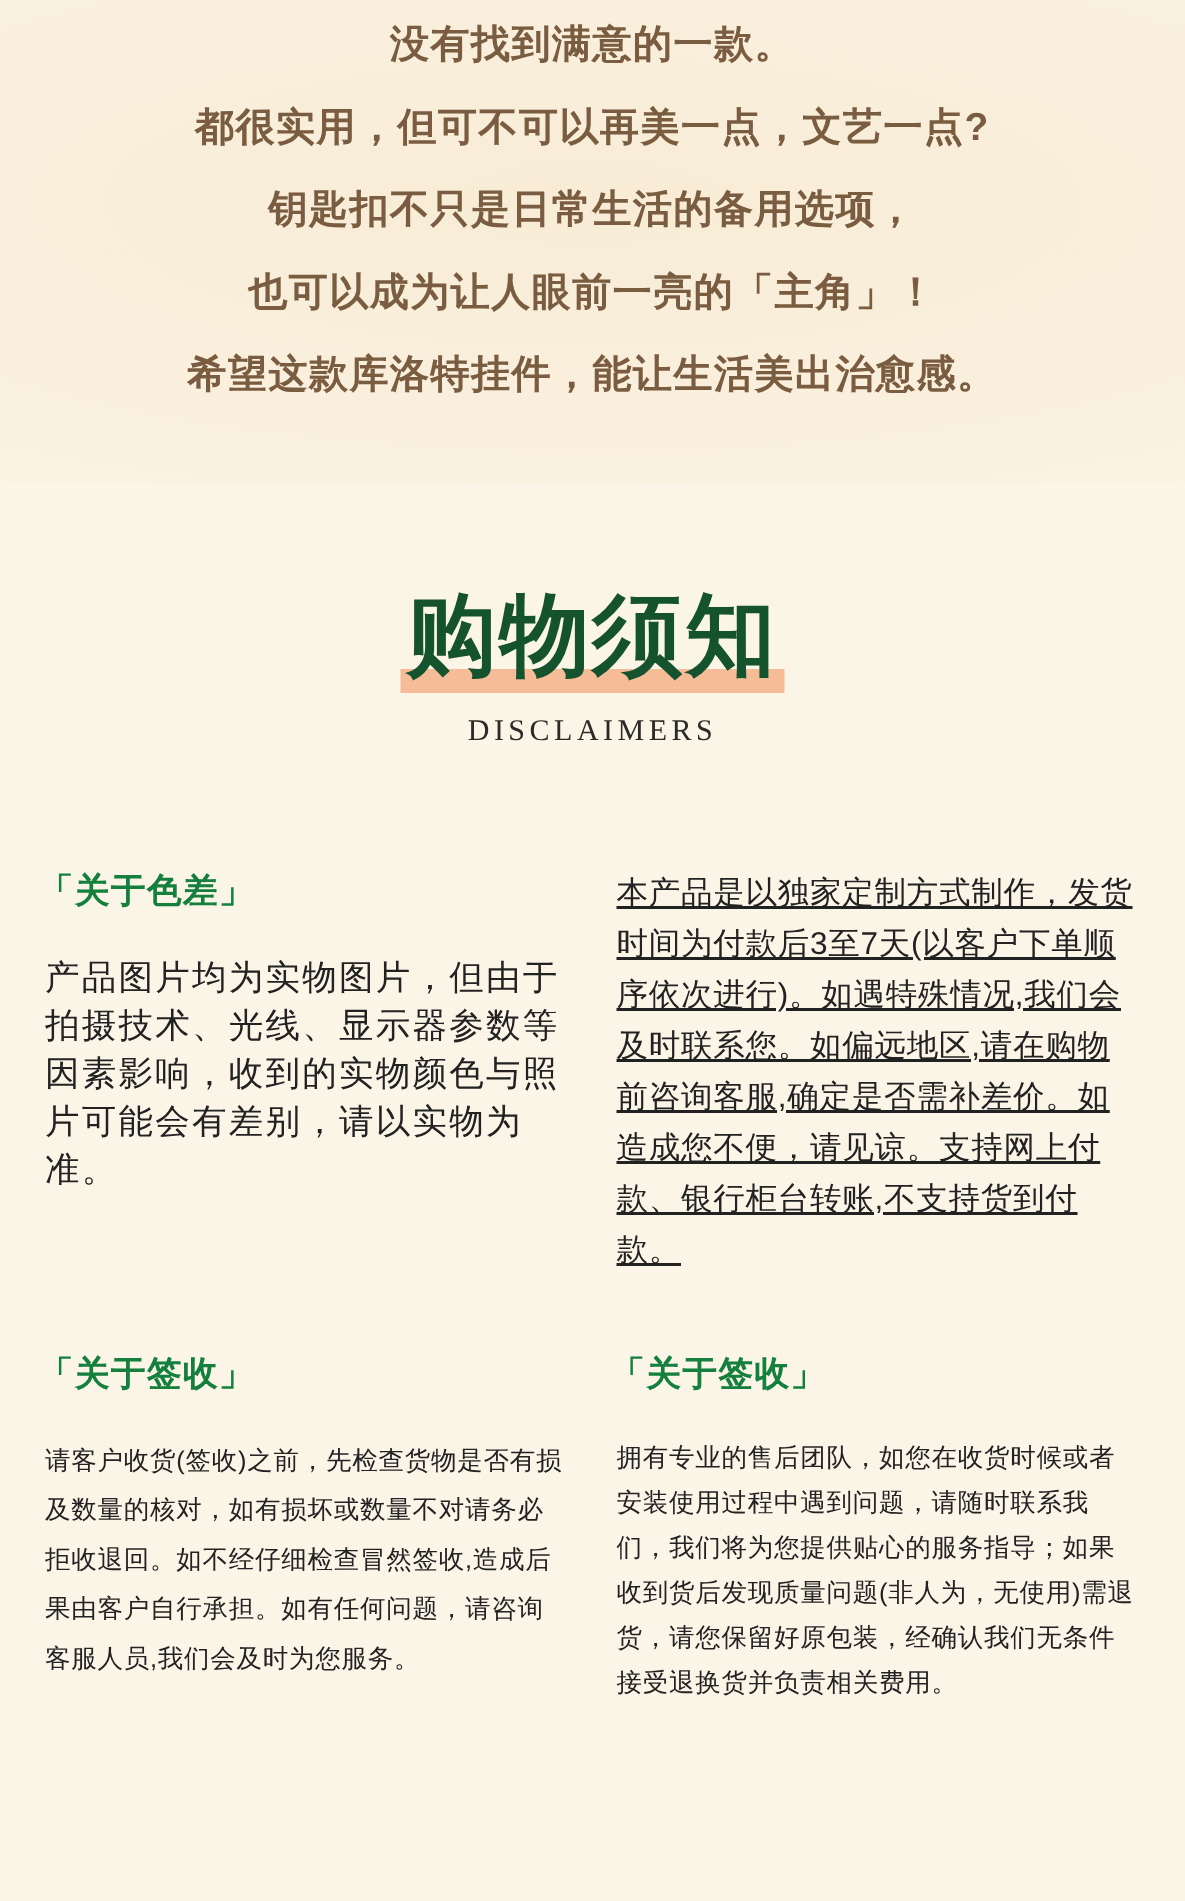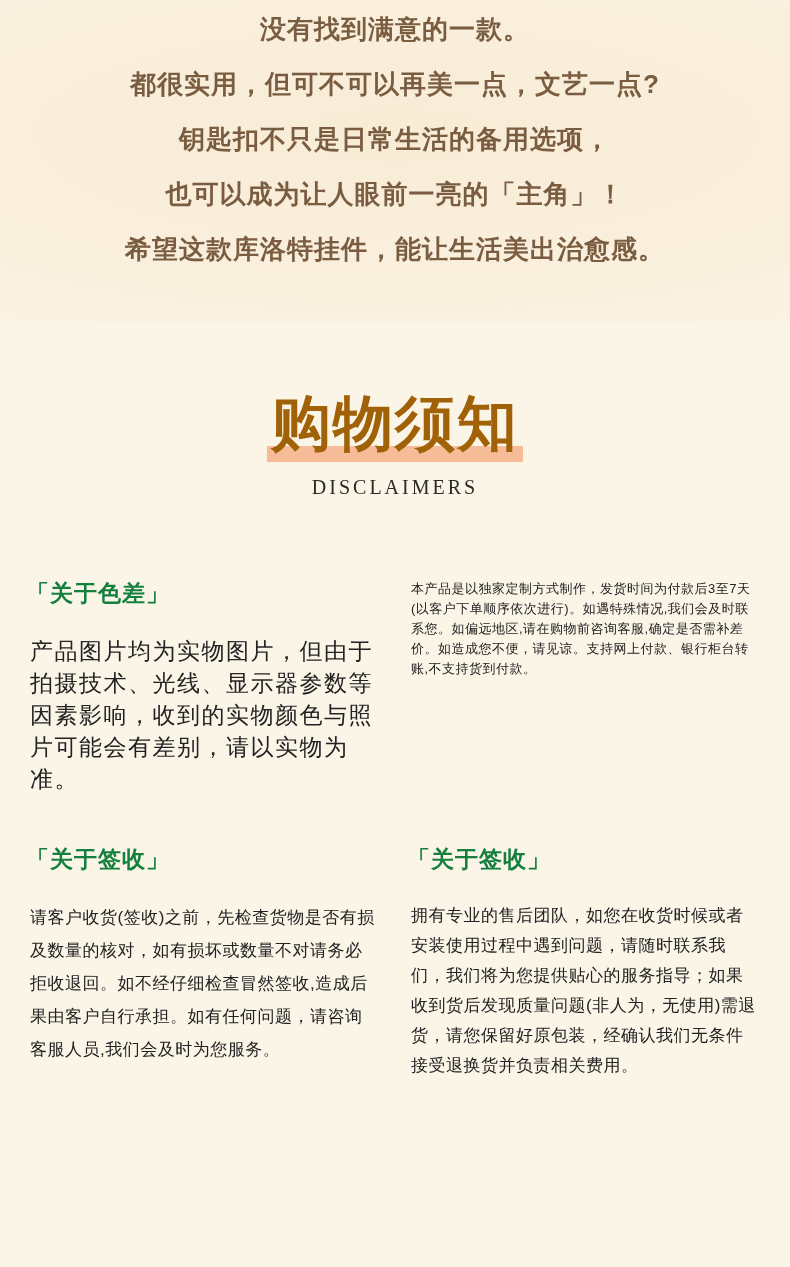--- a/index.html
+++ b/index.html
@@ -43,21 +43,21 @@
   }
   .title {
     position: relative;
     display: inline-block;
     margin: 0;
     font-family: "Liberation Serif", "DejaVu Serif", serif;
     font-weight: 900;
     font-size: 60px;
     line-height: 1;
     letter-spacing: 2px;
-    color: #a16207;
+    color: #14532d;
   }
   .title-bar {
     position: absolute;
     left: 50%;
     transform: translateX(-50%);
     bottom: -8px;
     width: 256px;
     height: 16px;
     background: #f6bb97;
     z-index: 0;
@@ -87,21 +87,21 @@
     line-height: 1.3;
     letter-spacing: 1px;
     color: #15803d;
   }
   .sec p {
     margin: 0;
     color: #222222;
     text-align: left;
   }
   .sec-0 p { font-size: 23px; line-height: 32px; letter-spacing: 1.5px; }
-  .sec-1 p { font-size: 13px; line-height: 20px; letter-spacing: 0.5px; }
+  .sec-1 p { font-size: 21px; line-height: 34px; letter-spacing: 0.5px; text-decoration: underline; }
   .sec-2 p { font-size: 17px; line-height: 33px; letter-spacing: 0.5px; }
   .sec-3 p { font-size: 17px; line-height: 30px; letter-spacing: 0.5px; }
 </style>
 </head>
 <body>
 
 <div class="page">
 
   <section class="intro">
     <p class="intro-line">没有找到满意的一款。</p>

